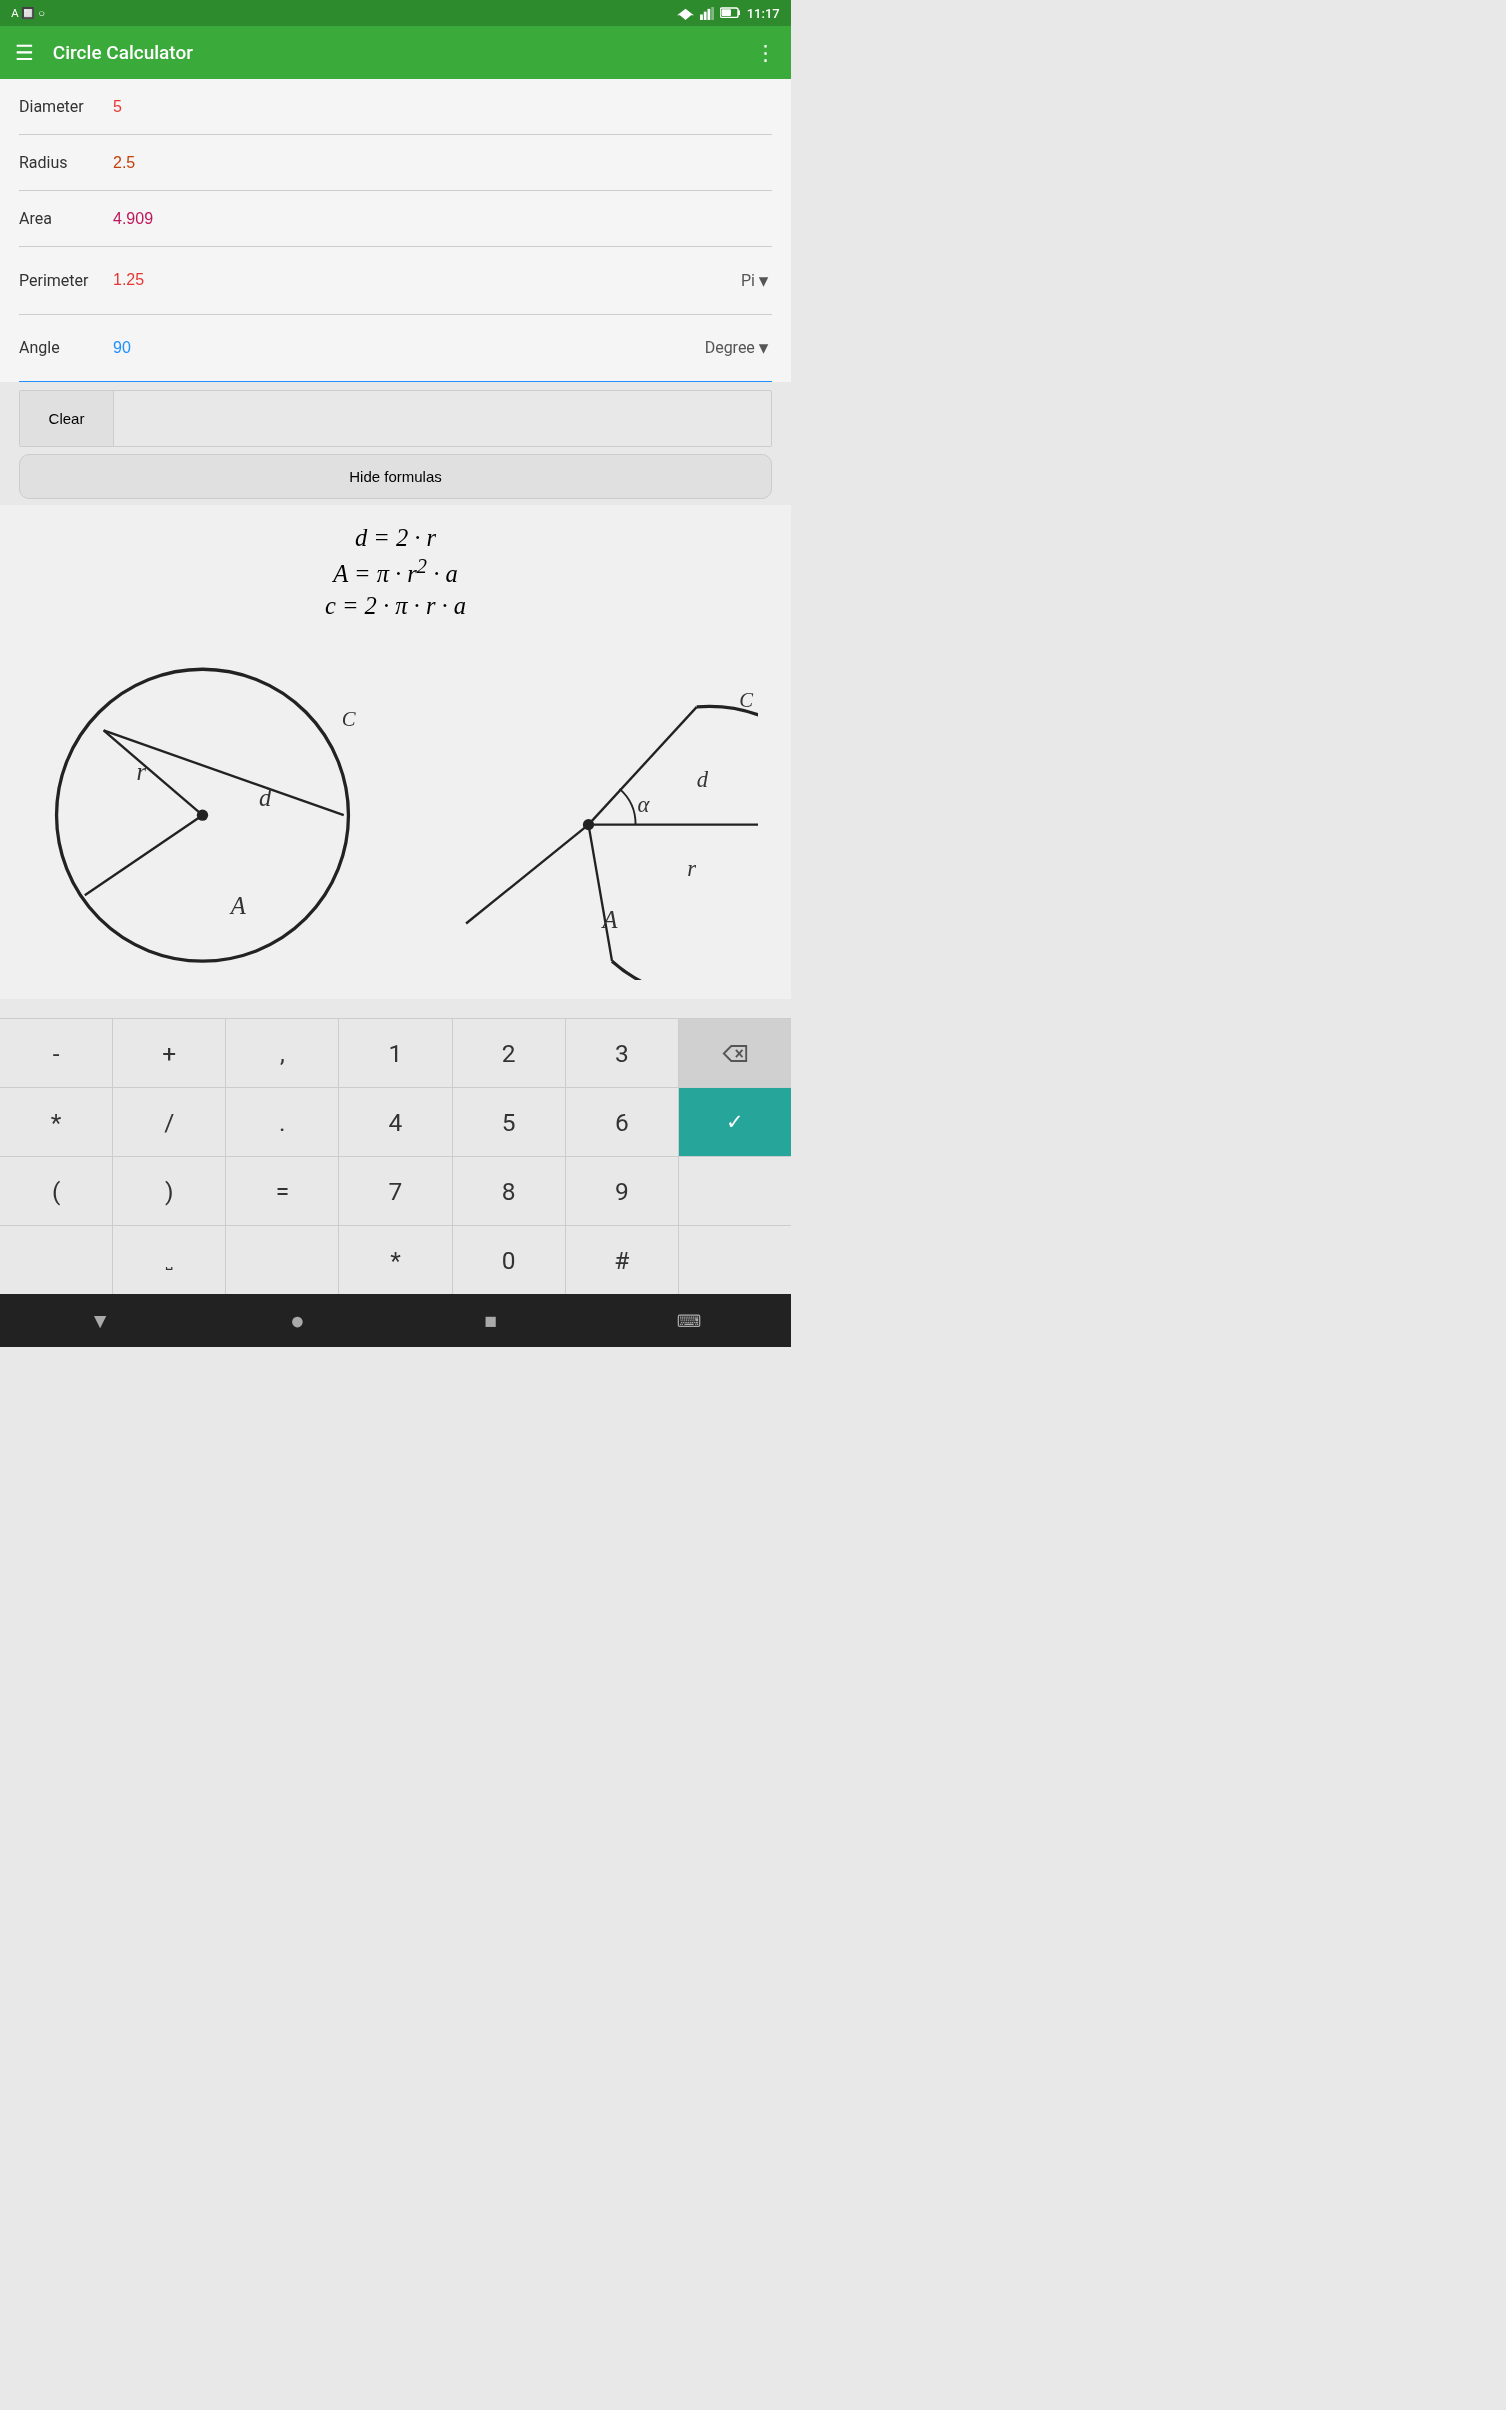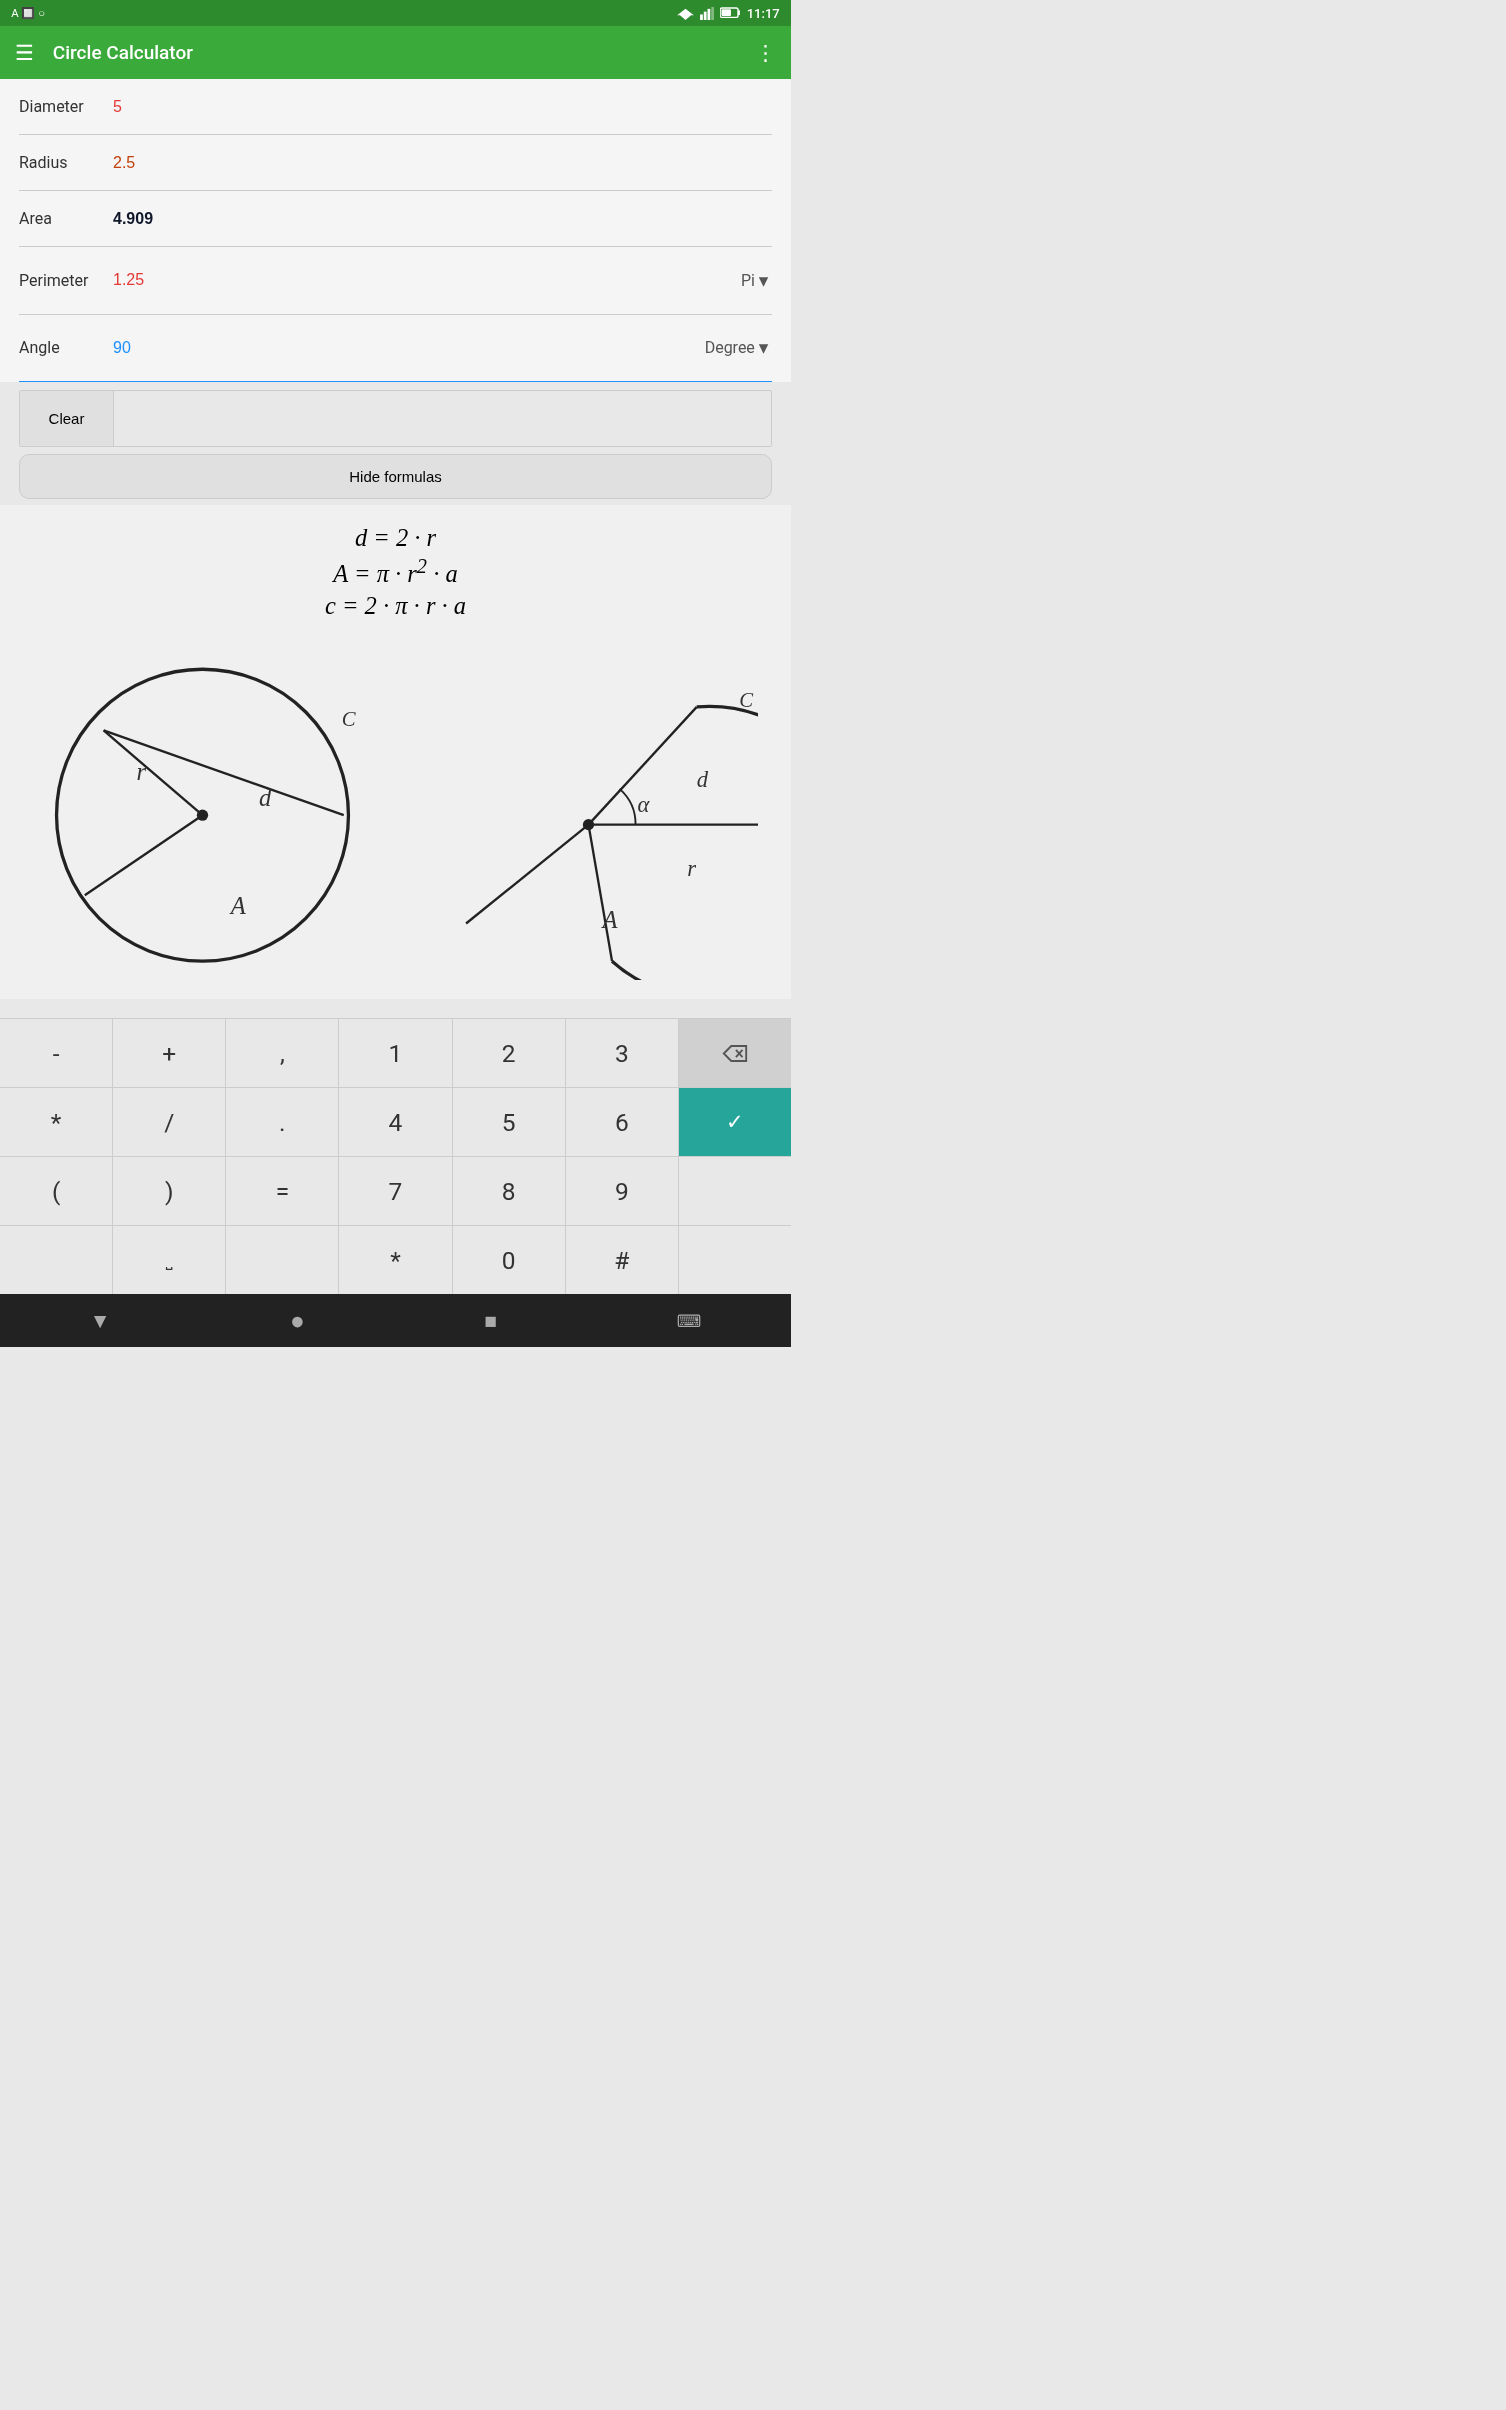--- a/index.html
+++ b/index.html
@@ -254,21 +254,21 @@
     <input class="field-value red-val" value="5" readonly="" style="color: rgb(229, 57, 53);">
   </div>
 
   <div class="field-row">
     <span class="field-label">Radius</span>
     <input class="field-value" value="2.5" readonly="" style="">
   </div>
 
   <div class="field-row">
     <span class="field-label">Area</span>
-    <input class="field-value red-val" value="4.909" readonly="" style="color: #0f172a; font-weight: bold;">
+    <input class="field-value red-val" value="4.909" readonly="" style="color: #be185d;">
   </div>
 
   <div class="field-row">
     <span class="field-label">Perimeter</span>
     <input class="field-value red-val" value="1.25" readonly="" style="color: rgb(229, 57, 53); flex: 1 1 0%;">
     <span class="field-suffix">Pi</span>
     <button class="dropdown-btn">▾</button>
   </div>
 
   <div class="field-row angle-row">

